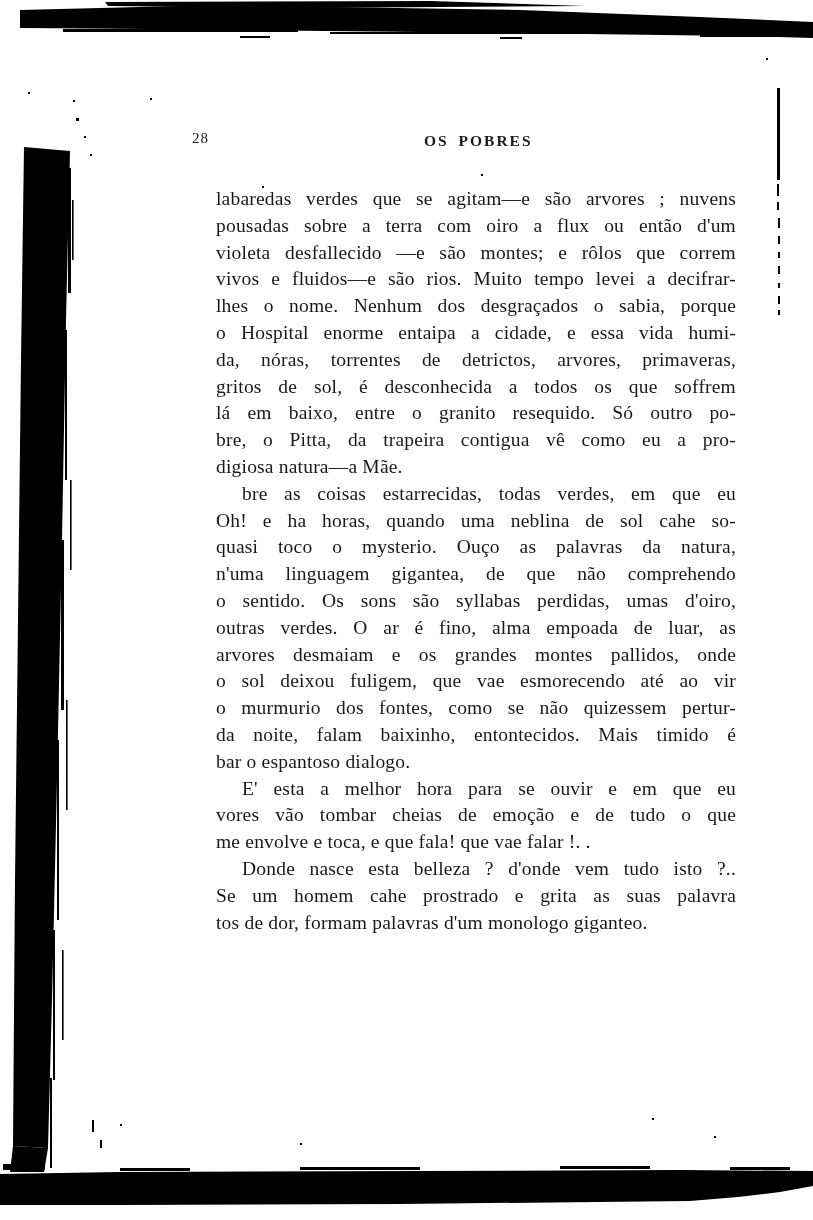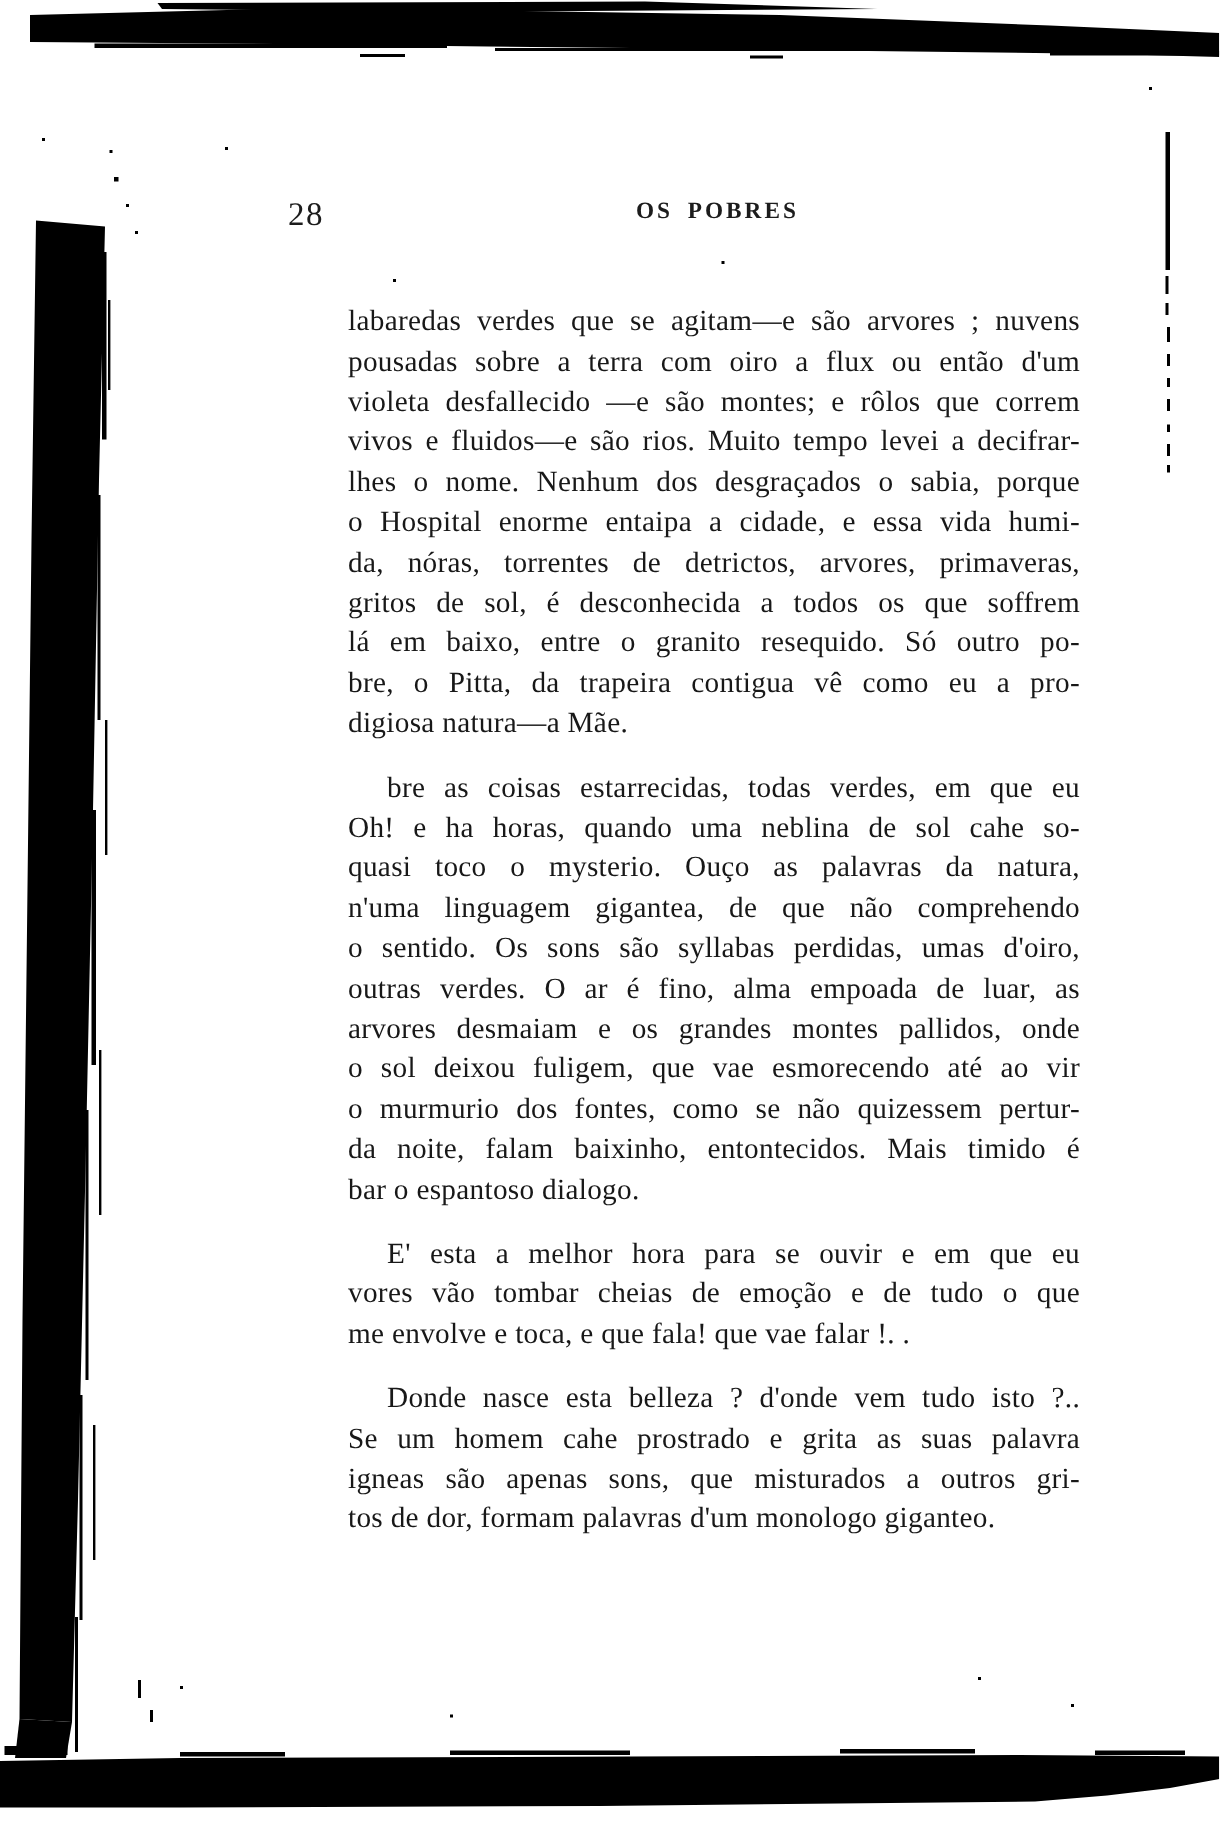--- a/index.html
+++ b/index.html
@@ -10,34 +10,34 @@
     overflow:hidden;
     font-family:"Liberation Serif","DejaVu Serif",serif;
   }
   .artifacts{
     position:absolute;left:0;top:0;width:813px;height:1220px;
     z-index:5;pointer-events:none;color:#000000;
   }
   .header{position:absolute;top:0;left:0;width:100%;z-index:2;}
   .page-number{
     position:absolute;left:192px;top:130px;
-    font-size:22px;letter-spacing:1px;color:#1c1c1c;text-align:right;
+    font-size:15px;letter-spacing:1px;color:#1c1c1c;text-align:right;
   }
   .running-title{
     position:absolute;left:424px;top:132px;
     font-size:15.5px;letter-spacing:2px;color:#1c1c1c;
     word-spacing:4px;
     font-weight:bold;
   }
   .text-body{
     position:absolute;left:216px;top:186px;width:520px;
     font-size:19.5px;line-height:26.8px;color:#181818;
     z-index:2;letter-spacing:0.2px;
   }
-  .para{margin:16px;}
+  .para{margin:0;}
   .line{text-align:justify;text-align-last:justify;}
   .line.last{text-align-last:left;}
   .para.indent .line:first-child{text-indent:26px;}
   .it{}
 </style>
 </head>
 <body>
 
 <div class="page">
 
@@ -143,18 +143,17 @@
         <div class="line last"><span>bar o espantoso dialogo.</span></div>
       </div>
       <div class="para indent">
         <div class="line"><span>E' esta a melhor hora para se ouvir e em que eu</span></div>
         <div class="line"><span>vores vão tombar cheias de emoção e de tudo o que</span></div>
         <div class="line last"><span>me envolve e toca, e que fala! que vae falar !. .</span></div>
       </div>
       <div class="para indent">
         <div class="line"><span>Donde nasce esta belleza ? d'onde vem tudo isto ?..</span></div>
         <div class="line"><span>Se um homem cahe prostrado e grita as suas palavra</span></div>
-        <div class="line"><span>igneas são apenas sons, que misturados a outros gri-</span></div>
         <div class="line last"><span>tos de dor, formam palavras d'um monologo giganteo.</span></div>
       </div>
     </div>
 
 </div>
 
 </body></html>

